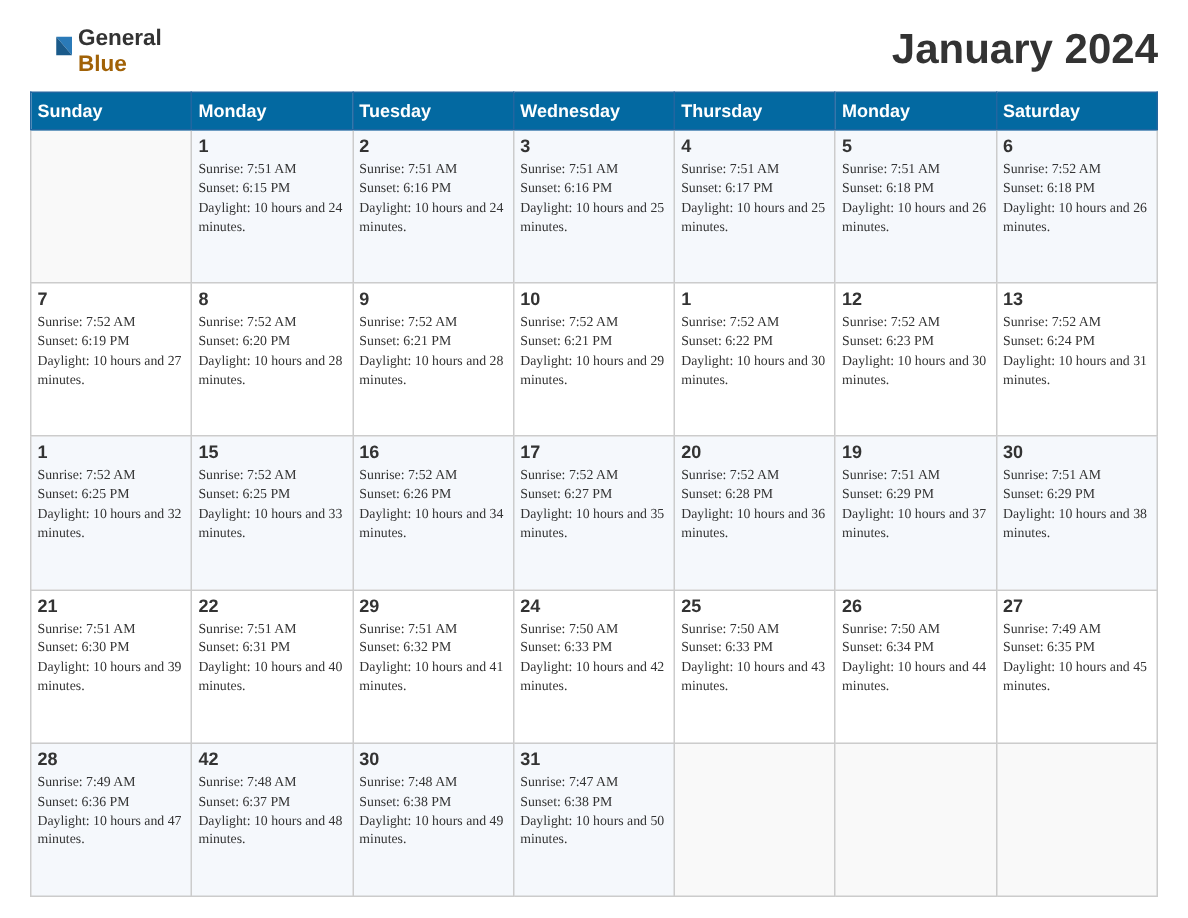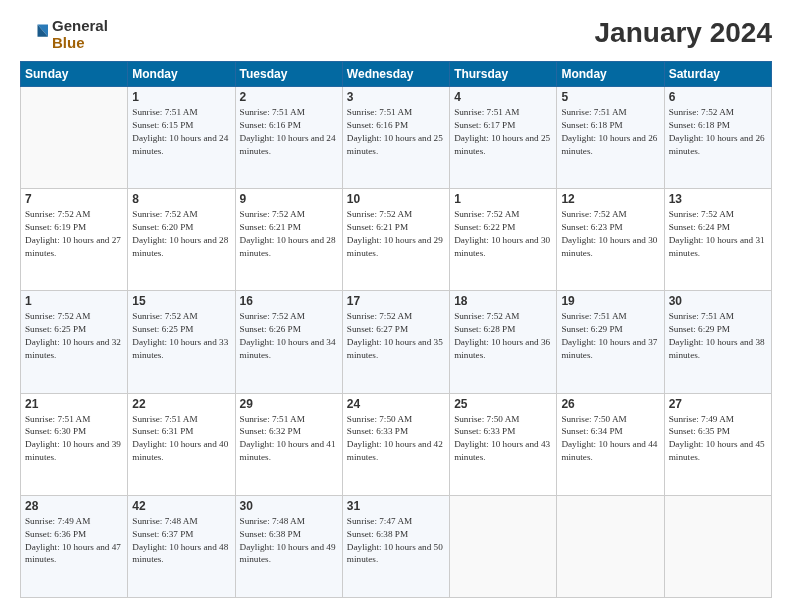--- a/index.html
+++ b/index.html
@@ -200,21 +200,21 @@
           </td>
           <td>
             <div class="day-number">16</div>
             <div class="cell-info">Sunrise: 7:52 AM<br>Sunset: 6:26 PM<br>Daylight: 10 hours and 34 minutes.</div>
           </td>
           <td>
             <div class="day-number">17</div>
             <div class="cell-info">Sunrise: 7:52 AM<br>Sunset: 6:27 PM<br>Daylight: 10 hours and 35 minutes.</div>
           </td>
           <td>
-            <div class="day-number">18</div>
+            <div class="day-number">20</div>
             <div class="cell-info">Sunrise: 7:52 AM<br>Sunset: 6:28 PM<br>Daylight: 10 hours and 36 minutes.</div>
           </td>
           <td>
             <div class="day-number">19</div>
             <div class="cell-info">Sunrise: 7:51 AM<br>Sunset: 6:29 PM<br>Daylight: 10 hours and 37 minutes.</div>
           </td>
           <td>
             <div class="day-number">30</div>
             <div class="cell-info">Sunrise: 7:51 AM<br>Sunset: 6:29 PM<br>Daylight: 10 hours and 38 minutes.</div>
           </td>

